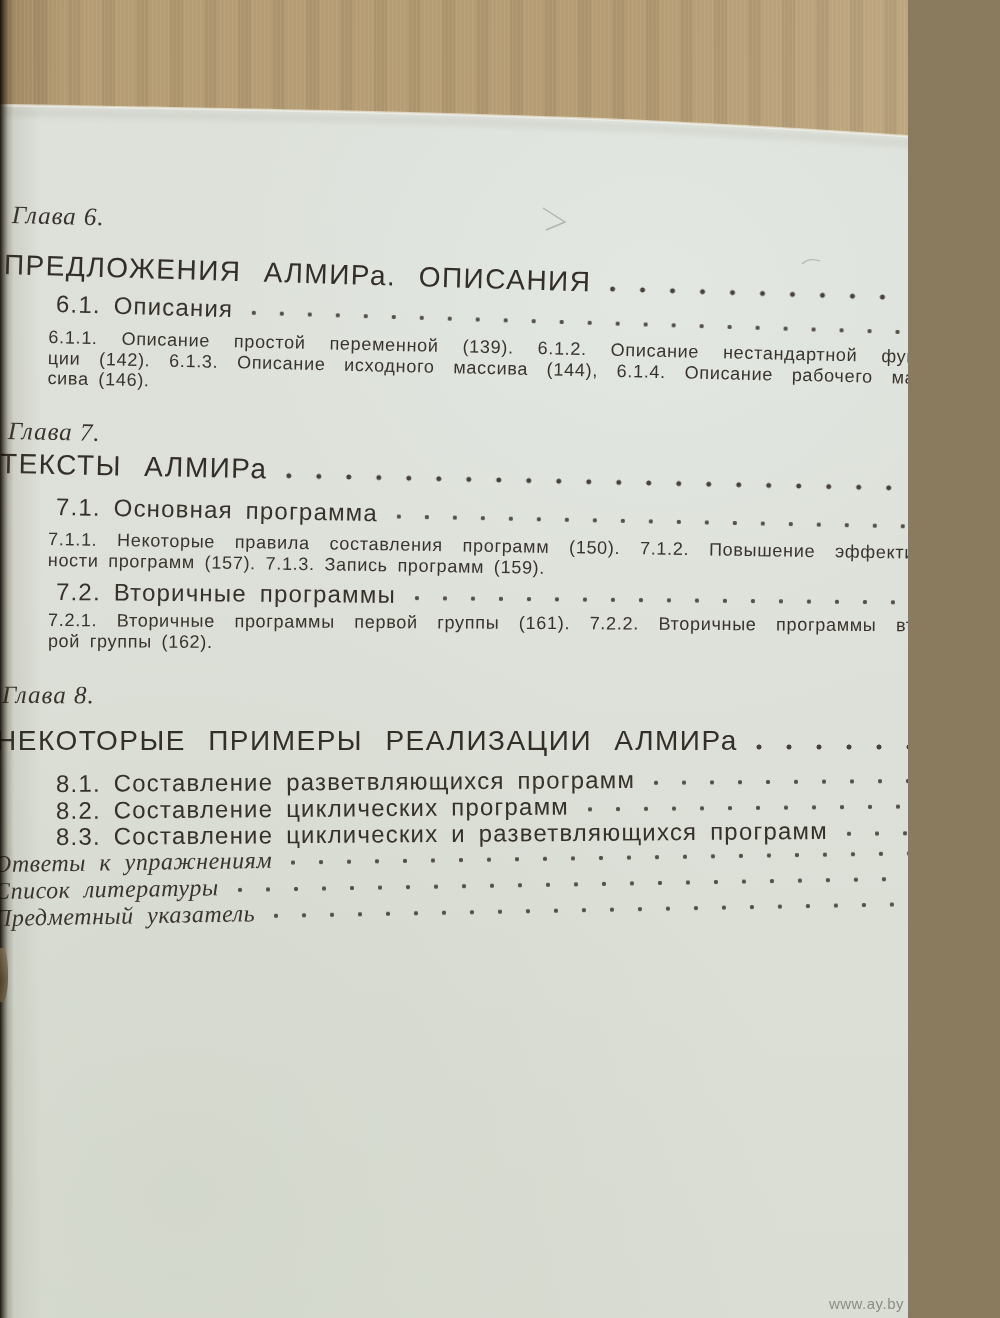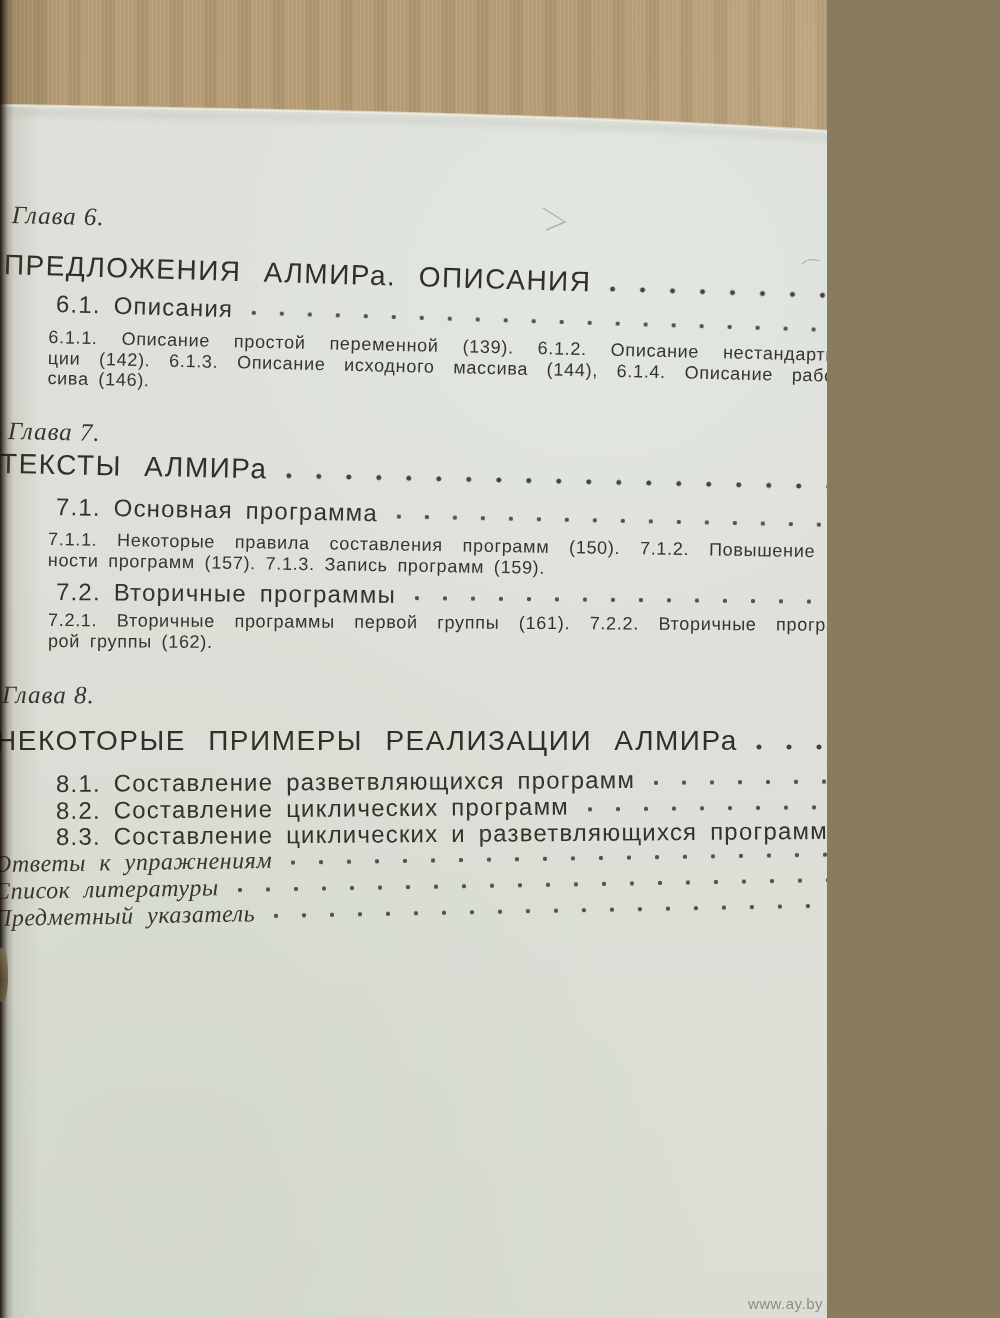--- a/index.html
+++ b/index.html
@@ -1,20 +1,20 @@
 <!DOCTYPE html>
 <html><head>
 <meta charset="utf-8">
 <style>
   html,body { margin:0; padding:0; }
   body { width:1000px; height:1318px; overflow:hidden; background:#8a7a5e; }
 
   
   .photo {
-    position:relative; width:827px; height:1318px; overflow:hidden;
+    position:relative; width:908px; height:1318px; overflow:hidden;
     background:
       repeating-linear-gradient(90deg, rgba(255,250,240,.08) 0 1px, rgba(0,0,0,0) 1px 4px),
       repeating-linear-gradient(90deg, rgba(92,72,46,.10) 0 13px, rgba(0,0,0,0) 13px 34px),
       linear-gradient(90deg, rgba(70,52,30,.22) 0, rgba(0,0,0,0) 8%, rgba(0,0,0,0) 70%, rgba(255,244,225,.10) 95%),
       linear-gradient(180deg, #b59c74 0%, #b89e76 40%, #ad9670 100%);
     font-family:"Liberation Sans", sans-serif;
   }
 
   
   .page {

